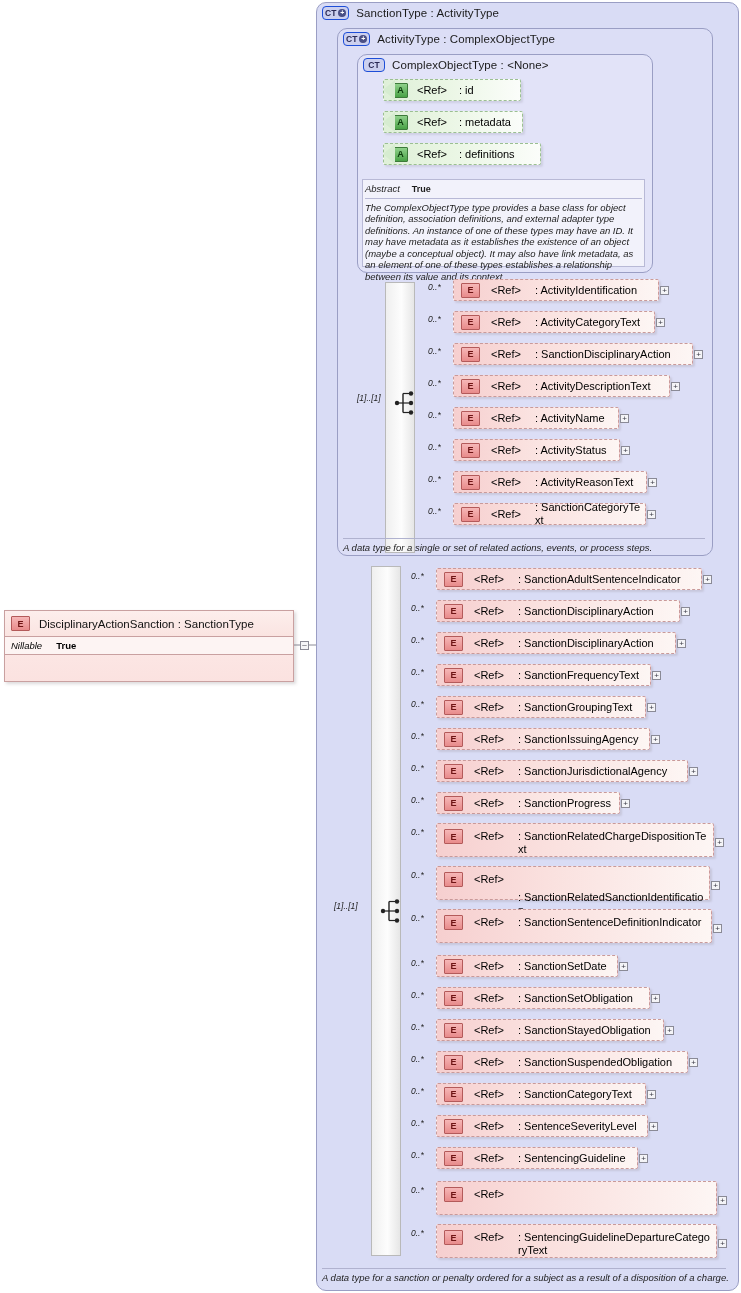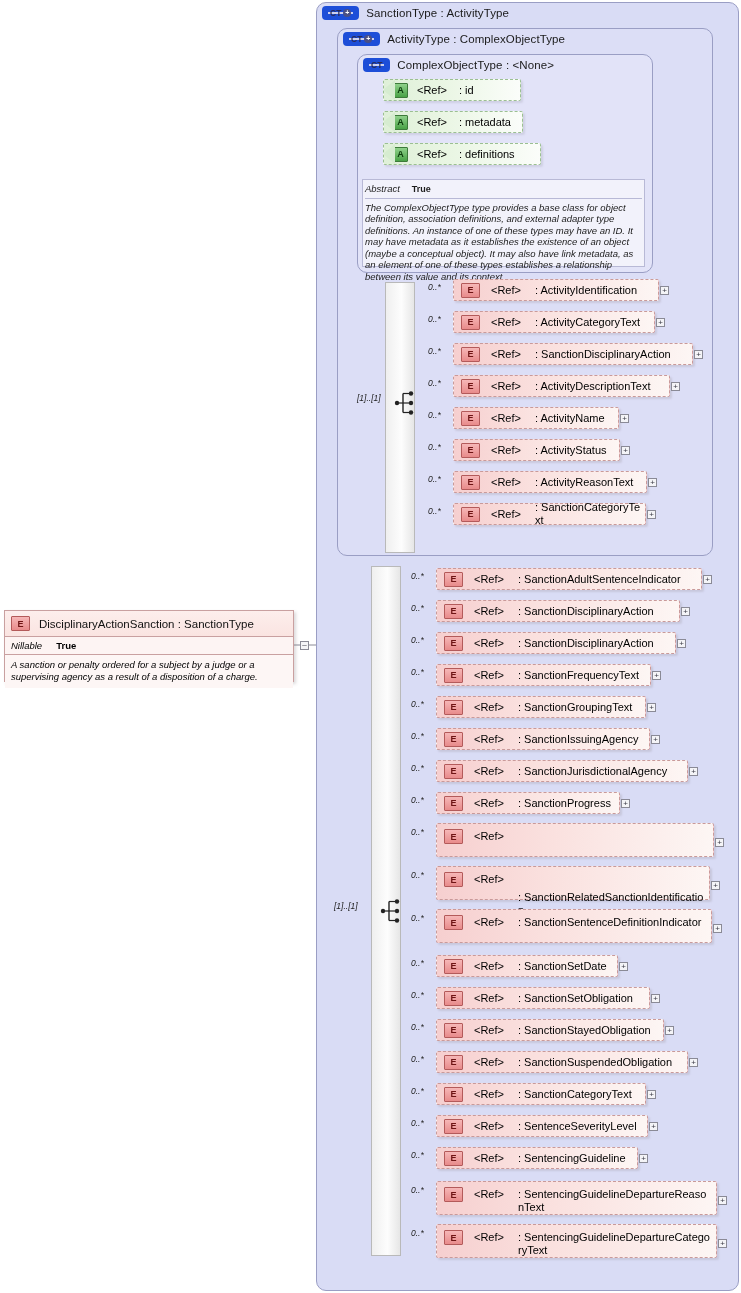--- a/index.html
+++ b/index.html
@@ -44,21 +44,21 @@
   
   .badge-ct {
     display:inline-flex;
     align-items:center;
     justify-content:center;
     gap:1px;
     height:14px;
     min-width:22px;
     padding:0 2px;
     background:#ccd0ef;
-    border:6px solid #1d4ed8;
+    border:1px solid #1d4ed8;
     border-radius:4px;
     font-size:8.5px;
     font-weight:bold;
     color:#2a2a55;
     line-height:1;
   }
   .badge-ct .plus {
     display:inline-block;
     width:8px; height:8px;
     border-radius:50%;
@@ -403,20 +403,21 @@
   <div class="plusbox" style="left:648px; top:478px;">+</div>
 
   <div class="occ" style="left:428px; top:506px;">0..*</div>
   <div class="el-row" style="left:453px; top:503px; width:193px; height:22px;">
     <div class="badge-e">E</div>
     <span class="el-ref">&lt;Ref&gt;</span>
     <span class="el-name">: SanctionCategoryText</span>
   </div>
   <div class="plusbox" style="left:647px; top:510px;">+</div>
 
+  <div class="footnote" style="left:343px; top:538px; width:362px;">A data type for a single or set of related actions, events, or process steps.</div>
 
   <div class="groupbar" style="left:371px; top:566px; width:30px; height:690px;"></div>
 
   <div class="card" style="left:334px; top:901px;">[1]..[1]</div>
 
   <svg class="abs" style="left:380px; top:898px; width:22px; height:26px;">
     <circle cx="3" cy="13" r="2.2" fill="#222"></circle>
     <line x1="5" y1="13" x2="9" y2="13" stroke="#222" stroke-width="1.2"></line>
     <line x1="9" y1="3.5" x2="9" y2="22.5" stroke="#222" stroke-width="1.4"></line>
     <line x1="9" y1="3.5" x2="15" y2="3.5" stroke="#222" stroke-width="1.2"></line>
@@ -488,20 +489,21 @@
     <div class="badge-e">E</div>
     <span class="el-ref">&lt;Ref&gt;</span>
     <span class="el-name">: SanctionProgress</span>
   </div>
   <div class="plusbox" style="left:621px; top:799px;">+</div>
 
   <div class="occ" style="left:411px; top:827px;">0..*</div>
   <div class="el-row tall" style="left:436px; top:823px; width:278px; height:34px;">
     <div class="badge-e" style="margin-top:1px;">E</div>
     <span class="el-ref" style="margin-top:2px;">&lt;Ref&gt;</span>
+    <span class="el-name" style="margin-top:2px; width:190px;">: SanctionRelatedChargeDispositionText</span>
   </div>
   <div class="plusbox" style="left:715px; top:838px;">+</div>
 
   <div class="occ" style="left:411px; top:870px;">0..*</div>
   <div class="el-row tall" style="left:436px; top:866px; width:274px; height:34px;">
     <div class="badge-e" style="margin-top:1px;">E</div>
     <span class="el-ref" style="margin-top:2px;">&lt;Ref&gt;</span>
     <span class="el-name" style="margin-top:20px; width:186px;">: SanctionRelatedSanctionIdentification</span>
   </div>
   <div class="plusbox" style="left:711px; top:881px;">+</div>
@@ -567,40 +569,39 @@
     <div class="badge-e">E</div>
     <span class="el-ref">&lt;Ref&gt;</span>
     <span class="el-name">: SentencingGuideline</span>
   </div>
   <div class="plusbox" style="left:639px; top:1154px;">+</div>
 
   <div class="occ" style="left:411px; top:1185px;">0..*</div>
   <div class="el-row tall" style="left:436px; top:1181px; width:281px; height:34px;">
     <div class="badge-e" style="margin-top:1px;">E</div>
     <span class="el-ref" style="margin-top:2px;">&lt;Ref&gt;</span>
-    <span class="el-name" style="margin-top:2px; width:193px;">: SentencingGuidelineDepartureReasonText</span>
   </div>
   <div class="plusbox" style="left:718px; top:1196px;">+</div>
 
   <div class="occ" style="left:411px; top:1228px;">0..*</div>
   <div class="el-row tall" style="left:436px; top:1224px; width:281px; height:34px;">
     <div class="badge-e" style="margin-top:1px;">E</div>
     <span class="el-ref" style="margin-top:2px;">&lt;Ref&gt;</span>
     <span class="el-name" style="margin-top:2px; width:193px;">: SentencingGuidelineDepartureCategoryText</span>
   </div>
   <div class="plusbox" style="left:718px; top:1239px;">+</div>
 
+  <div class="footnote" style="left:322px; top:1268px; width:404px;">A data type for a sanction or penalty ordered for a subject as a result of a disposition of a charge.</div>
 
   <div class="rootbox" style="left:4px; top:610px; width:290px; height:72px;">
     <div class="hdr">
       <span class="badge-e" style="margin-left:0;">E</span>
       <span class="title">DisciplinaryActionSanction : SanctionType</span>
     </div>
     <div class="nil">
       <span class="k">Nillable</span>
       <span class="v">True</span>
     </div>
-    <div class="doc">A sanction or penalty ordered for a subject by a judge or a supervising agency as a result of a disposition of a charge.</div>
   </div>
 
   <div class="minusbox" style="left:300px; top:641px;">–</div>
 
 </div>
 
 </body></html>

